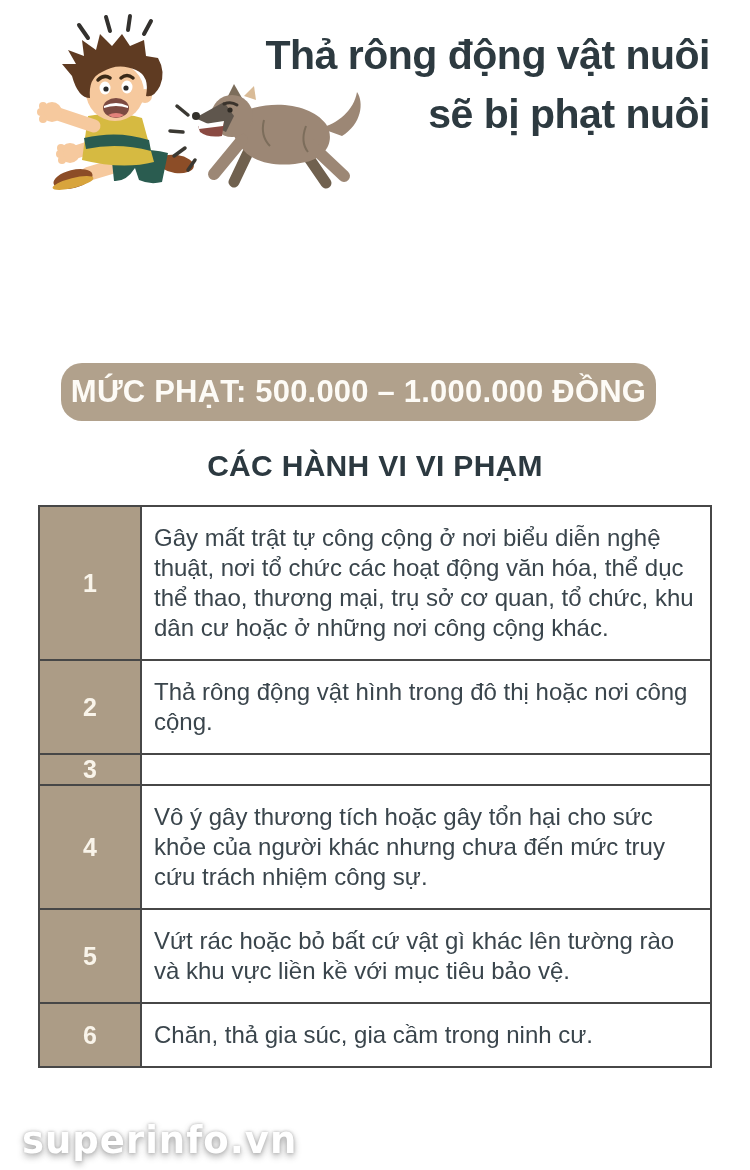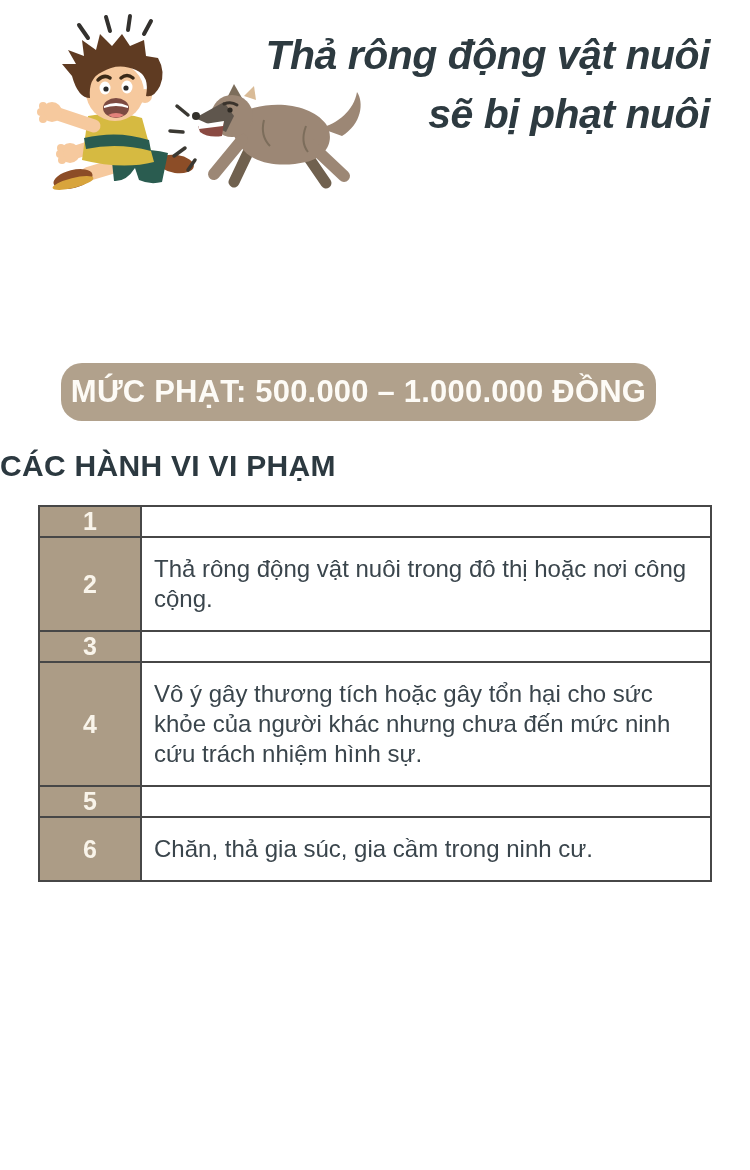--- a/index.html
+++ b/index.html
@@ -14,21 +14,21 @@
   }
 
   
   .header { position:absolute; top:0; left:0; width:750px; height:200px; }
   .boy-illo  { position:absolute; left:18px;  top:12px;  width:182px; height:182px; }
   .dog-illo  { position:absolute; left:168px; top:82px;  width:210px; height:115px; }
   .page-title {
     position:absolute; top:26px; right:40px; width:520px;
     text-align:right;
     font-weight:bold; font-size:41px; line-height:1.45;
-    color:#2d3a40; letter-spacing:-0.5px;font-style:italic;
+    color:#2d3a40; letter-spacing:-0.5px;
   }
 
   
   .intro {
     position:absolute; top:203px; left:35px; width:680px;
     text-align:center;
     font-style:italic; font-size:24px; line-height:1.38;
     color:#2e3940;
   }
 
@@ -37,21 +37,21 @@
     position:absolute; top:363px; left:61px; width:595px; height:58px;
     background:#b1a18c;
     border-radius:21px;
     display:flex; align-items:center; justify-content:center;
     color:#fdfbf6; font-weight:bold; font-size:31px; letter-spacing:0.2px;
   }
 
   
   .section-heading {
     position:absolute; top:449px; left:0; width:750px;
-    text-align:left;
+    text-align:center;
     font-weight:bold; font-size:30px; color:#2c3940; letter-spacing:0.3px;
   }
 
   
   .violations {
     position:absolute; top:505px; left:38px; width:674px;
     border:2px solid #474747;
     background:#ffffff;
   }
   .v-row { display:flex; }
@@ -187,35 +187,38 @@
 
   <div class="fine-banner">
     <span>MỨC PHẠT: 500.000 – 1.000.000 ĐỒNG</span>
   </div>
 
   <h2 class="section-heading">CÁC HÀNH VI VI PHẠM</h2>
 
   <div class="violations">
     <div class="v-row">
       <div class="v-num">1</div>
+      <div class="v-text">Gây mất trật tự công cộng ở nơi biểu diễn nghệ thuật, nơi tổ chức các hoạt động văn hóa, thể dục thể thao, thương mại, trụ sở cơ quan, tổ chức, khu dân cư hoặc ở những nơi công cộng khác.</div>
     </div>
     <div class="v-row">
       <div class="v-num">2</div>
-      <div class="v-text">Thả rông động vật nuôi trong đô thị hoặc nơi công cộng.</div>
+      <div class="v-text">Thả rông động vật hình trong đô thị hoặc nơi công cộng.</div>
     </div>
     <div class="v-row">
       <div class="v-num">3</div>
     </div>
     <div class="v-row">
       <div class="v-num">4</div>
-      <div class="v-text">Vô ý gây thương tích hoặc gây tổn hại cho sức khỏe của người khác nhưng chưa đến mức ninh cứu trách nhiệm hình sự.</div>
+      <div class="v-text">Vô ý gây thương tích hoặc gây tổn hại cho sức khỏe của người khác nhưng chưa đến mức truy cứu trách nhiệm công sự.</div>
     </div>
     <div class="v-row">
       <div class="v-num">5</div>
+      <div class="v-text">Vứt rác hoặc bỏ bất cứ vật gì khác lên tường rào và khu vực liền kề với mục tiêu bảo vệ.</div>
     </div>
     <div class="v-row">
       <div class="v-num">6</div>
       <div class="v-text">Chăn, thả gia súc, gia cầm trong ninh cư.</div>
     </div>
   </div>
 
+  <div class="watermark">superinfo.vn</div>
 
 </div>
 
 </body></html>

